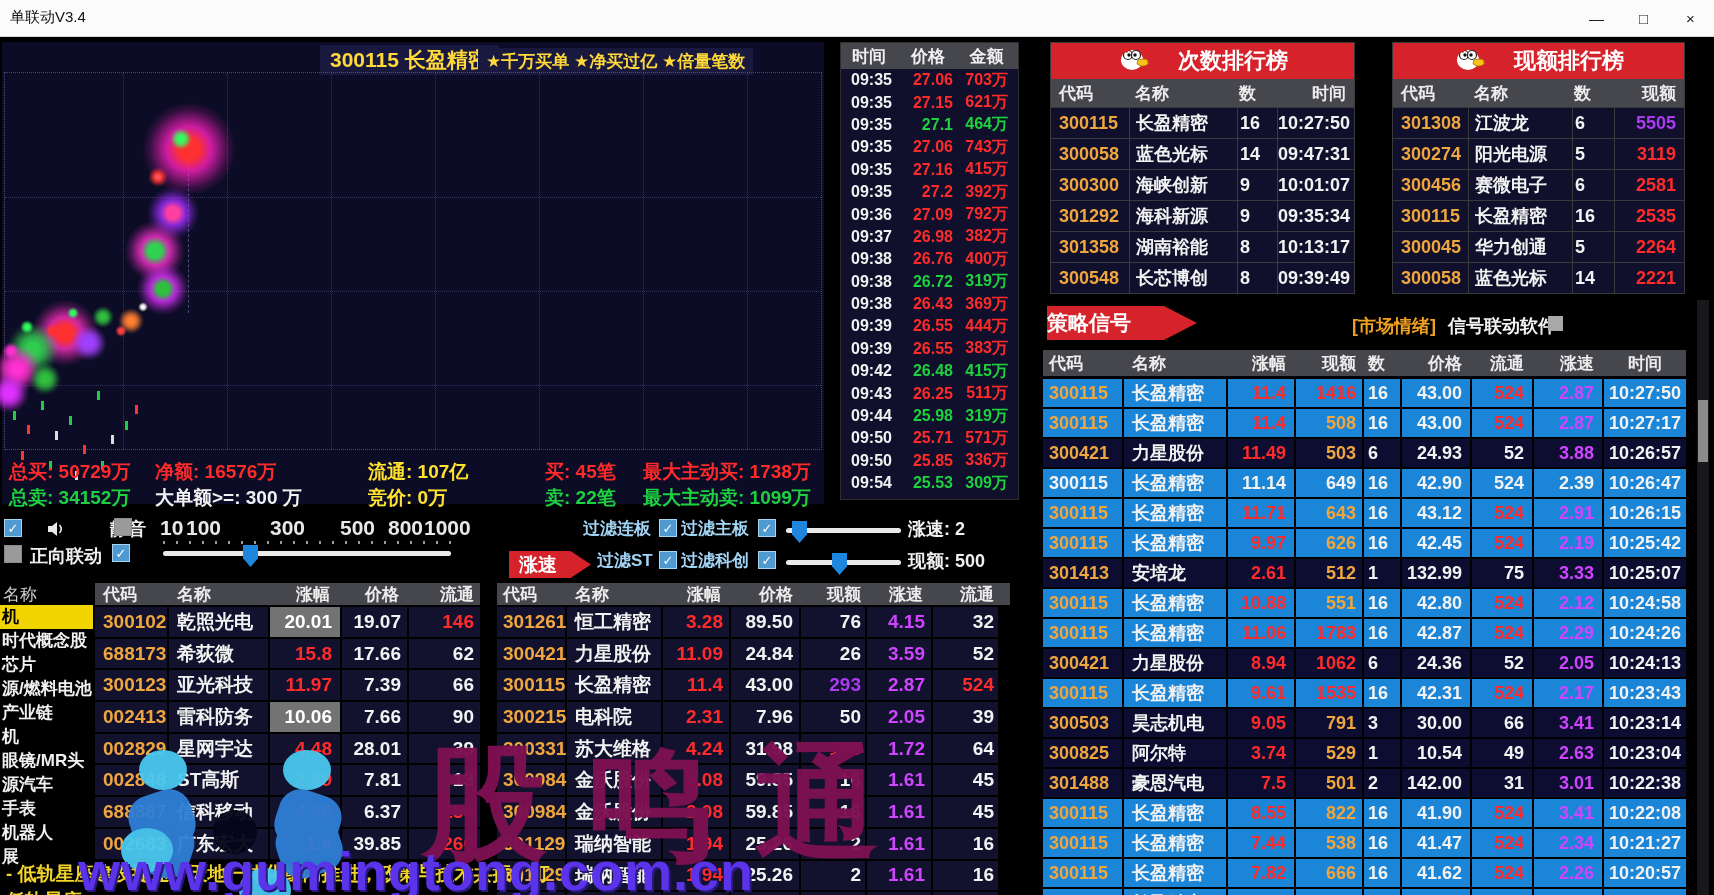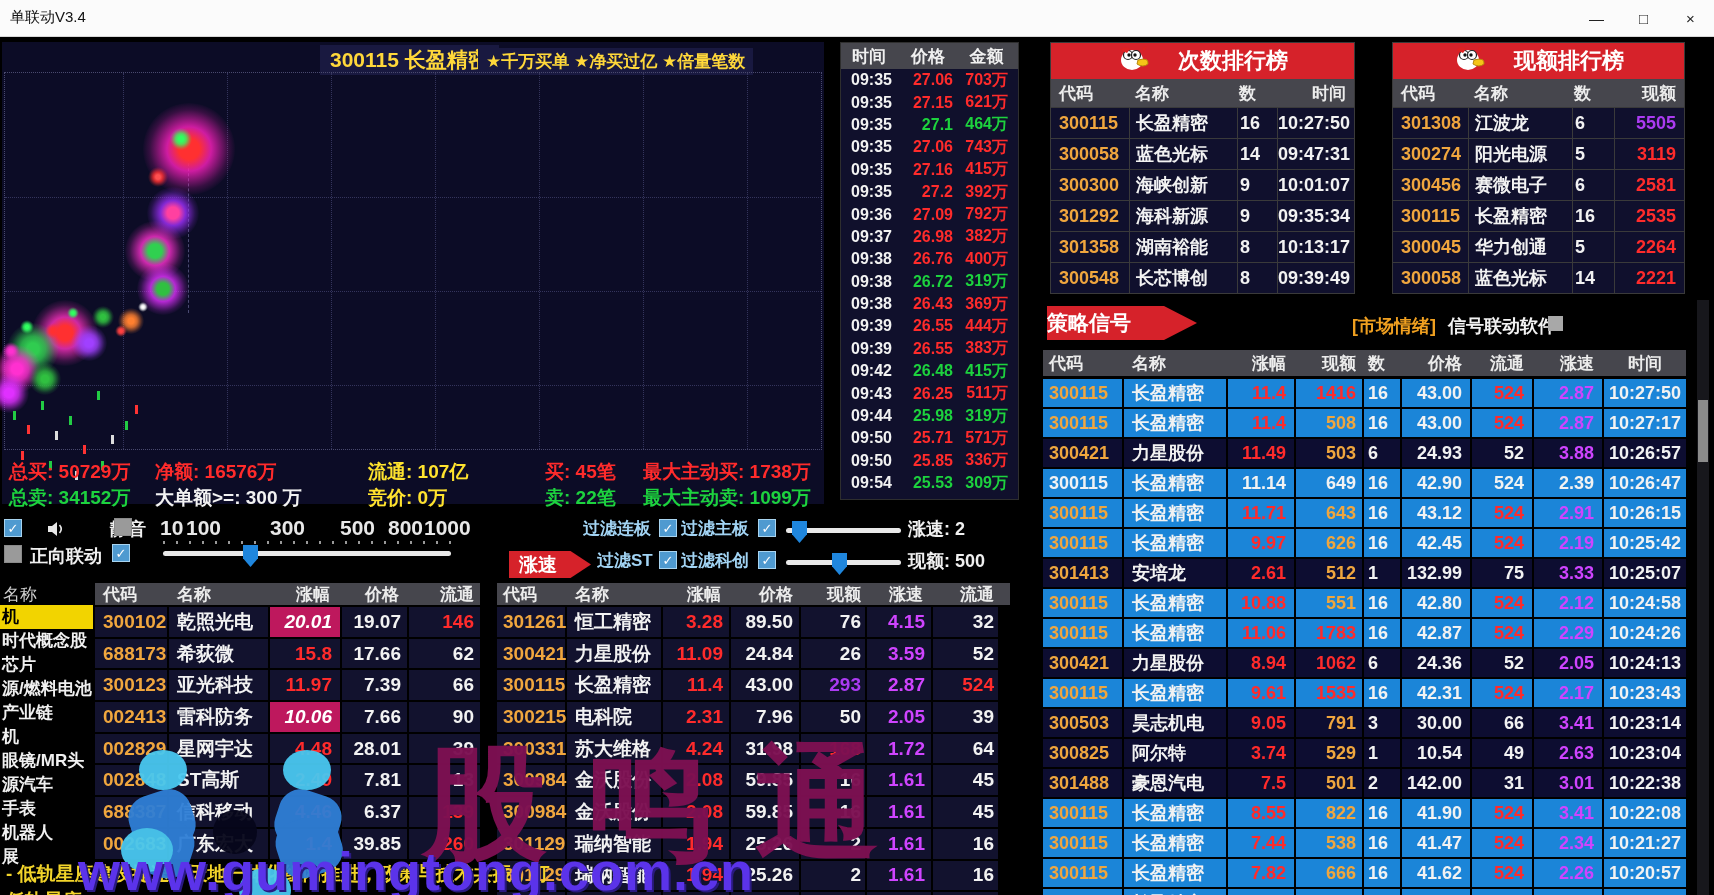--- a/index.html
+++ b/index.html
@@ -78,21 +78,21 @@
   #sectors{position:absolute;left:0;top:583px;width:93px;height:312px;overflow:hidden;}
   #sector-head{height:22px;font-size:17px;color:#cfcfcf;padding-left:3px;}
   .sec-item{height:24px;line-height:24px;font-size:17px;font-weight:bold;color:#f0f0f0;padding-left:2px;white-space:nowrap;cursor:pointer;overflow:hidden;}
   .sec-item.active{background:#f2d400;color:#000;}
   .lt-grid{display:grid;grid-template-columns:72px 99px 70px 65px 71px;column-gap:2px;}
   .mt-grid{display:grid;grid-template-columns:68px 94px 66px 68px 64px 64px 65px;column-gap:2px;}
   .bt-head{position:absolute;top:583px;height:22px;background:#46464d;color:#ececec;font-size:17px;font-weight:bold;align-items:center;}
   .bt-body{position:absolute;top:607px;}
   .bt-row{height:29.7px;border-bottom:2px solid #000;align-items:center;font-size:19px;font-weight:bold;cursor:pointer;}
   .bc{height:100%;display:flex;align-items:center;background:#12122e;white-space:nowrap;}
-  .chg-bg{background:#be185d;color:#fff;font-style:italic;}
+  .chg-bg{background:#737373;color:#fff;}
   #lt-head{left:95px;width:385px;} #lt-body{left:95px;width:385px;}
   #mt-head{left:497px;width:513px;} #mt-body{left:497px;width:513px;}
   
   #ticker1{position:absolute;left:6px;top:861px;font-size:19px;font-weight:bold;color:#f2d42a;white-space:nowrap;z-index:5;}
   #ticker2{position:absolute;left:6px;top:888px;height:7px;overflow:hidden;font-size:19px;font-weight:bold;color:#f2d42a;z-index:5;}
   #wm{position:absolute;left:0;top:0;width:1714px;height:895px;pointer-events:none;z-index:50;margin-left:40px;}
   #wm-brand{position:absolute;left:383px;top:722px;font-size:124px;font-weight:bold;color:#7d1052;letter-spacing:42px;white-space:nowrap;opacity:.97;}
   #wm-url{position:absolute;left:38px;top:840px;font-size:54px;font-weight:bold;color:#5b33ea;letter-spacing:1px;white-space:nowrap;text-shadow:2px 2px 0 #2a1a80;}
   #wm-logo{position:absolute;left:15px;top:737px;}
 </style>

